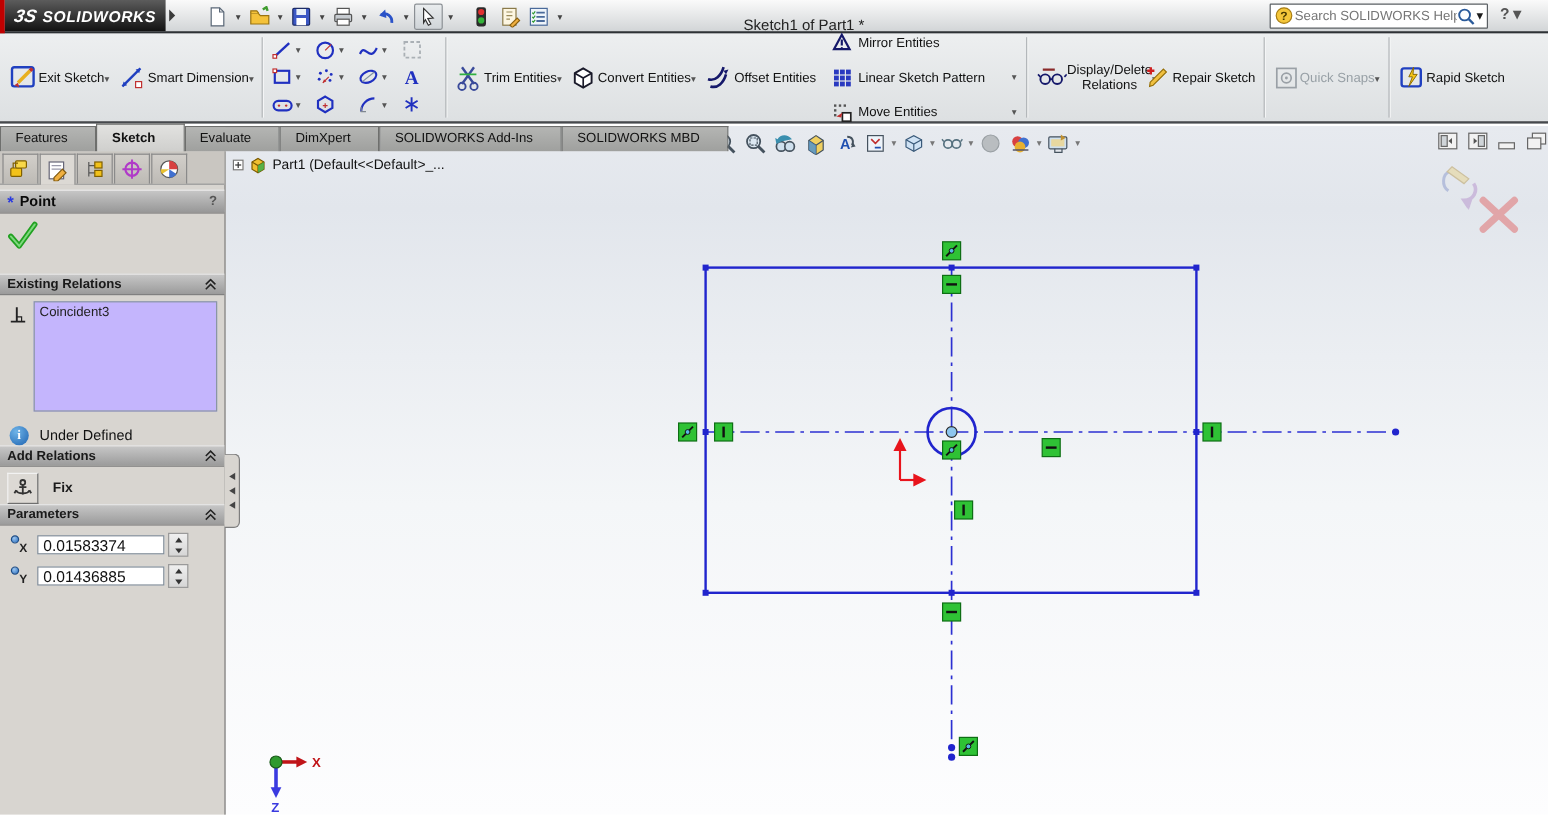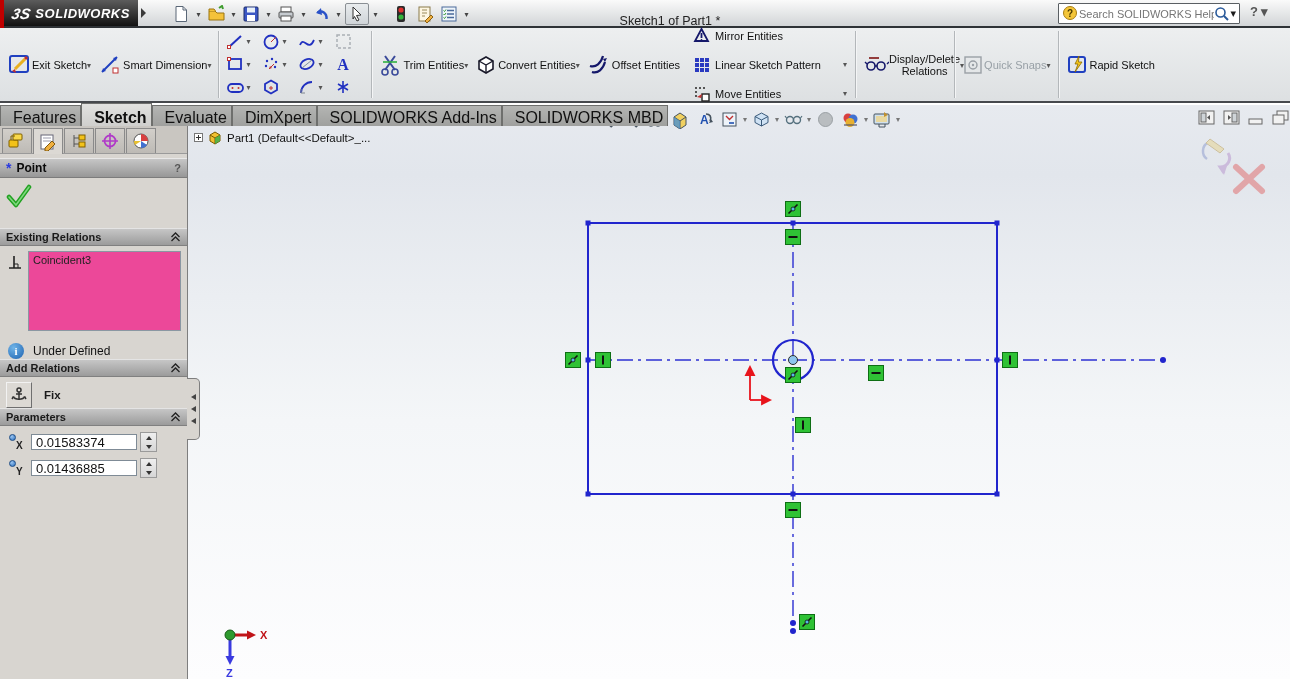--- a/index.html
+++ b/index.html
@@ -46,22 +46,22 @@
   .sketchgrid { display:grid; grid-template-columns:repeat(4,36px); grid-template-rows:repeat(3,23px); align-content:center; }
   .gcell { display:flex; align-items:center; justify-content:flex-start; gap:1px; padding-left:3px; }
   .gcell .dd { font-size:8px; color:#555; }
   .rowsgroup { display:flex; flex-direction:column; justify-content:center; gap:12px; }
   .rowbtn { display:flex; align-items:center; gap:5px; height:21px; padding:0 4px; }
   .rowbtn .rlabel { font-size:11px; color:#111; }
   .rowbtn .dd { font-size:8px; color:#555; margin-left:auto; }
 
   
   .tabstrip { position:absolute; left:0; top:103px; height:23px; display:flex; z-index:6; }
-  .ctab { height:21px; margin-top:2px; padding:3px 4px 0 12px; background:linear-gradient(#b4b5b3,#9fa09e);
-    border:1px solid #6e6f6d; border-bottom:none; font-size:16px; color:#111; white-space:nowrap; }
+  .ctab { height:21px; margin-top:2px; padding:3px 23px 0 12px; background:linear-gradient(#b4b5b3,#9fa09e);
+    border:1px solid #6e6f6d; border-bottom:none; font-size:11px; color:#111; white-space:nowrap; }
   .ctab.active { background:linear-gradient(#e2e2e0,#cfcfcd); font-weight:bold; margin-top:0; height:23px; padding-top:5px; }
 
   
   .viewport { position:absolute; left:188px; top:105px; width:1102px; height:574px;
     background:linear-gradient(180deg,#e7eaef 0%,#e2e6ec 12%,#f4f6f8 55%,#fdfdfe 100%); z-index:1; }
   .vp-svg { position:absolute; left:0; top:0; }
   .headsup { position:absolute; left:405px; top:3px; display:flex; align-items:center; gap:3px; z-index:4; }
   .headsup .hicon { width:22px; height:22px; display:flex; align-items:center; justify-content:center; }
   .headsup .dd { font-size:8px; color:#777; }
   .panectrls { position:absolute; left:1010px; top:5px; display:flex; gap:8px; align-items:center; z-index:4; }
@@ -82,21 +82,21 @@
     border-top:1px solid #e8e8e8; border-bottom:1px solid #7c7c7c;
     display:flex; align-items:center; padding:0 6px; gap:5px; }
   .pm-header .htitle { font-weight:bold; font-size:12px; color:#0a0a0a; flex:1; }
   .pm-header .hq { color:#555; font-weight:bold; }
   .sec-header { height:18px; background:linear-gradient(#c6c6c6,#9b9b9b);
     border-top:1px solid #e4e4e4; border-bottom:1px solid #808080;
     display:flex; align-items:center; padding:0 6px; }
   .sec-header .stitle { font-weight:bold; font-size:11px; flex:1; }
   .checkrow { padding:6px 0 0 6px; height:30px; }
   .relbody { display:flex; padding:5px 6px 0 6px; gap:4px; }
-  .rel-list { flex:1; height:80px; background:#ec4899; border:1px solid #8a97a2; padding:2px 4px; font-size:11px; color:#222; }
+  .rel-list { flex:1; height:92px; background:#c4b5fd; border:1px solid #8a97a2; padding:2px 4px; font-size:11px; color:#222; }
   .statusrow { display:flex; align-items:center; gap:9px; padding:12px 0 0 8px; font-size:12px; color:#111; }
   .info-i { width:16px; height:16px; border-radius:50%; background:radial-gradient(circle at 35% 30%,#6fb4e8,#1d62b0);
     color:#fff; font-weight:bold; font-size:11px; display:flex; align-items:center; justify-content:center;
     font-family:"Liberation Serif",serif; }
   .fixrow { display:flex; align-items:center; gap:12px; padding:5px 0 0 6px; }
   .sqbtn { width:26px; height:26px; background:#dcd9d4; border:1px solid #9a9a9a;
     border-top-color:#f2f2f2; border-left-color:#f2f2f2; border-right-color:#6f6f6f; border-bottom-color:#6f6f6f;
     display:flex; align-items:center; justify-content:center; }
   .fixlabel { font-weight:bold; font-size:11.5px; }
   .paramrow { display:flex; align-items:center; padding:6px 0 0 6px; gap:3px; }
@@ -453,20 +453,29 @@
         <svg width="26" height="22">
             <circle cx="8" cy="12" r="4" fill="none" stroke="#15186a" stroke-width="1.6"></circle>
             <circle cx="18" cy="12" r="4" fill="none" stroke="#15186a" stroke-width="1.6"></circle>
             <path d="M12 12h2M4 10l-2-2M24 10l2-2" stroke="#15186a" stroke-width="1.4"></path>
             <path d="M6 4h10" stroke="#8a2a2a" stroke-width="1.8"></path>
           </svg>
       </span>
       <span class="blabel">Display/Delete Relations</span>
       <span class="bdd">▾</span>
     </div>
+    <div class="bigbtn">
+      <span class="bicon">
+        <svg width="24" height="24">
+            <path d="M8 18L19 7l-2.5-2.5L5.5 15.5 5 19z" fill="#f0c040" stroke="#96700a"></path>
+            <path d="M3 6h6M6 3v6" stroke="#d02020" stroke-width="2"></path>
+          </svg>
+      </span>
+      <span class="blabel">Repair Sketch</span>
+    </div>
   </div>
 
   <div class="rsep"></div>
 
   <div class="rgroup">
     <div class="bigbtn disabled">
       <span class="bicon">
         <svg width="22" height="22">
             <rect x="3" y="3" width="16" height="16" fill="none" stroke="#9aa0a6" stroke-width="1.4"></rect>
             <circle cx="11" cy="11" r="4" fill="none" stroke="#9aa0a6" stroke-width="1.4"></circle>

